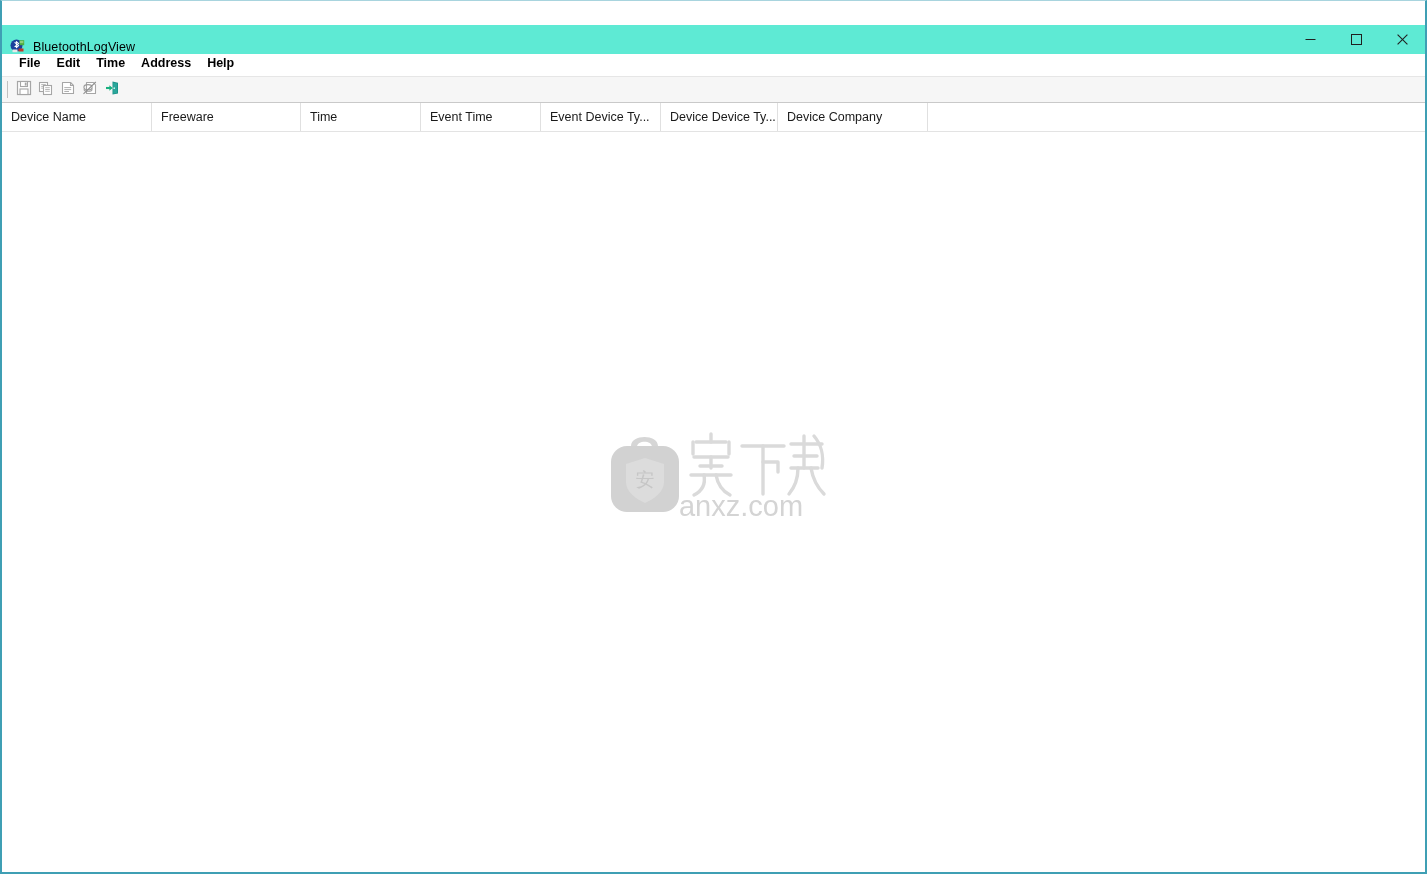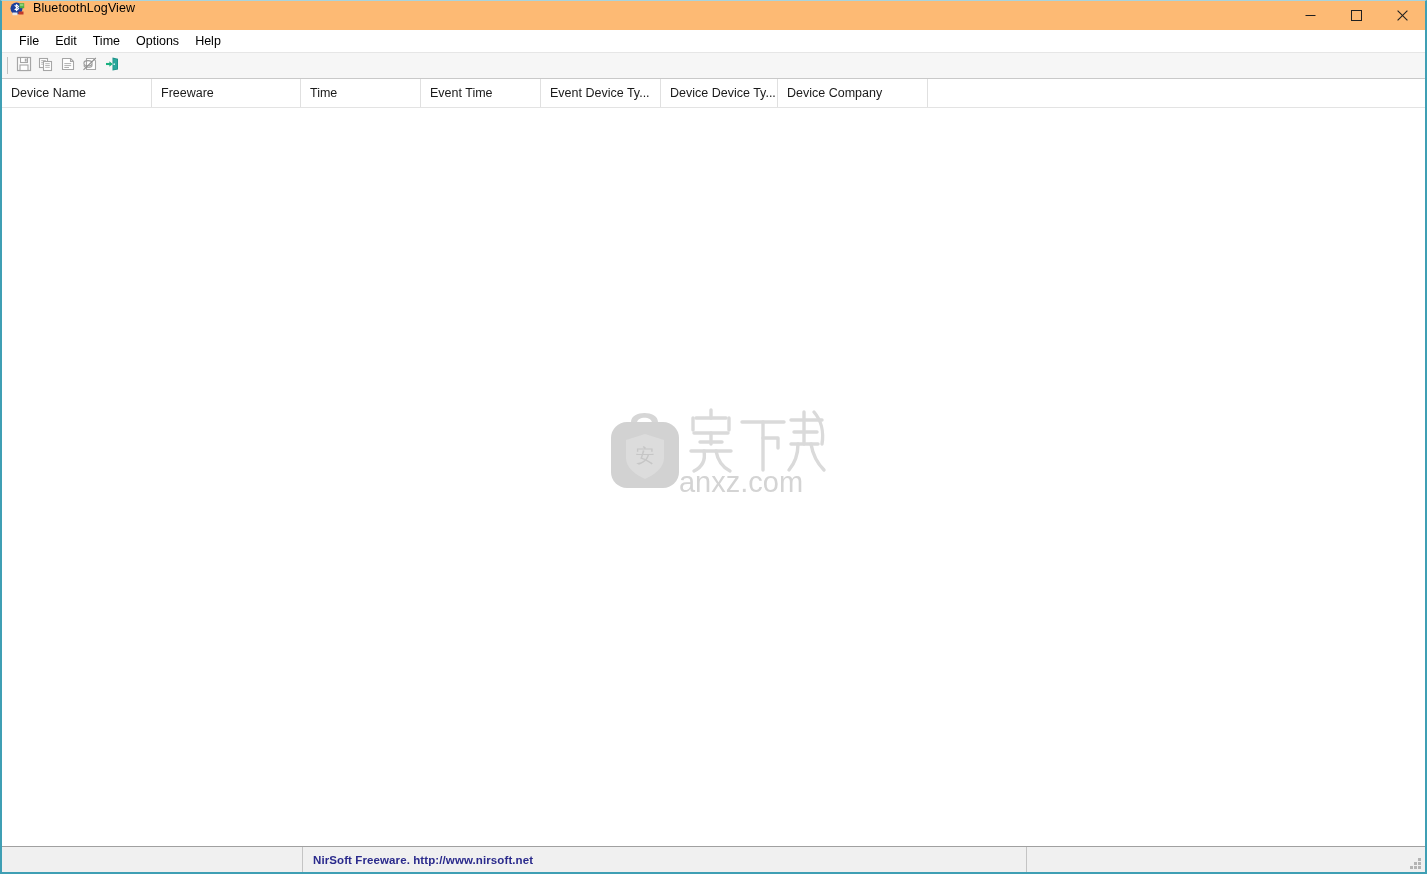--- a/index.html
+++ b/index.html
@@ -23,25 +23,26 @@
     border-top: 1px solid #a8d4de;
     overflow: hidden;
     display: flex;
     flex-direction: column;
   }
 
   
   #titlebar {
     height: 29px;
     min-height: 29px;
-    background: #fdba74;
-    display: flex;
-    align-items: flex-start;
-    position: relative;
-    flex: 0 0 auto;
+    background: #5eead4;
+    display: flex;
+    align-items: flex-end;
+    position: relative;
+    flex: 0 0 auto;
+    margin-top: 24px;
   }
   #app-icon {
     width: 16px;
     height: 16px;
     margin-left: 8px;
     margin-right: 7px;
     flex: 0 0 auto;
     position: relative;
   }
   #title-text {
@@ -68,23 +69,23 @@
     padding: 0;
     cursor: default;
   }
 
   
   #menubar {
     height: 22px;
     min-height: 22px;
     background: #ffffff;
     display: flex;
-    align-items: center;
     padding-left: 9px;
     flex: 0 0 auto;
+    font-weight: bold;
   }
   .menu-item {
     font-size: 12.5px;
     color: #000000;
     padding: 2px 8px 3px 8px;
     white-space: nowrap;
     cursor: default;
   }
 
   
@@ -241,21 +242,21 @@
           <line x1="10.4" y1="0.6" x2="0.6" y2="10.4" stroke="#202020" stroke-width="1.1"></line>
         </svg>
       </div>
     </div>
   </div>
 
   <div id="menubar">
     <div class="menu-item">File</div>
     <div class="menu-item">Edit</div>
     <div class="menu-item">Time</div>
-    <div class="menu-item">Options</div>
+    <div class="menu-item">Address</div>
     <div class="menu-item">Help</div>
   </div>
 
   <div id="toolbar">
     <div class="tb-grip"></div>
 
     <div class="tb-btn">
       <span>
         <svg width="16" height="16" viewBox="0 0 16 16">
           <rect x="1.5" y="1.5" width="13" height="13" fill="#fdfdfd" stroke="#a6a6a6" stroke-width="1.2"></rect>
@@ -378,33 +379,14 @@
           <path d="M190 44 C190 56, 186 64, 181 70"></path>
           <path d="M203 44 C205 56, 210 64, 216 70"></path>
           <path d="M206 12 C213 20, 216 32, 214 44"></path>
         </g>
 
         <text x="133" y="92" font-family="'Liberation Sans', sans-serif" font-size="29" fill="#d4d4d4" text-anchor="middle">anxz.com</text>
       </svg>
     </div>
   </div>
 
-  <div id="statusbar">
-    <div class="sb-pane p1"></div>
-    <div class="sb-pane p2">
-      <span id="status-link">NirSoft Freeware.  http://www.nirsoft.net</span>
-    </div>
-    <div class="sb-pane p3"></div>
-    <div id="resize-grip">
-      <svg width="14" height="14" viewBox="0 0 14 14">
-        <g fill="#b4b4b4">
-          <rect x="10" y="10" width="3" height="3"></rect>
-          <rect x="6" y="10" width="3" height="3"></rect>
-          <rect x="2" y="10" width="3" height="3"></rect>
-          <rect x="10" y="6" width="3" height="3"></rect>
-          <rect x="6" y="6" width="3" height="3"></rect>
-          <rect x="10" y="2" width="3" height="3"></rect>
-        </g>
-      </svg>
-    </div>
-  </div>
 
 </div>
 
 </body></html>

